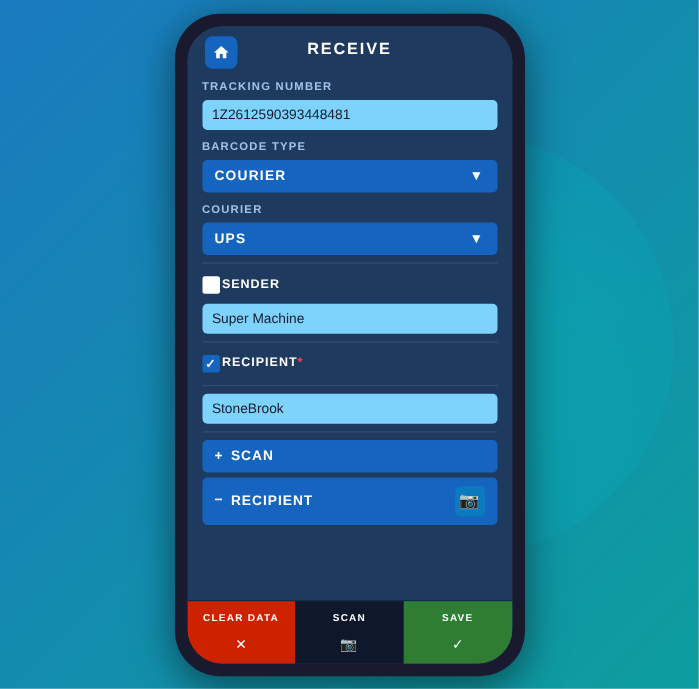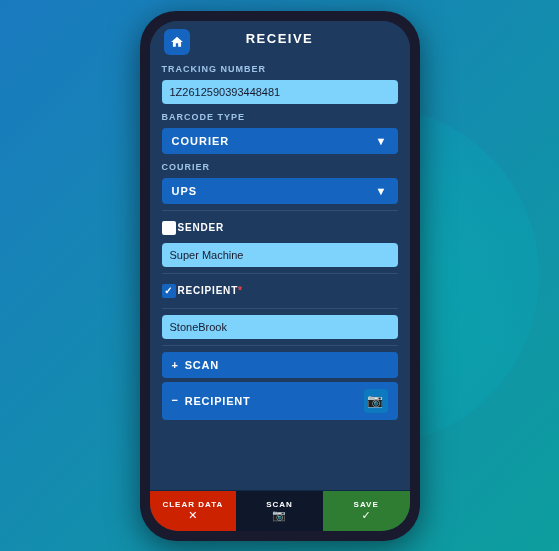--- a/index.html
+++ b/index.html
@@ -227,21 +227,21 @@
       display: flex;
       border-top: 1px solid #0d2a4a;
     }
     .footer-btn {
       flex: 1;
       padding: 9px 4px;
       display: flex;
       flex-direction: column;
       align-items: center;
       justify-content: center;
-      gap: 0;
+      gap: 10px;
       cursor: pointer;
     }
     .footer-btn.red { background: #cc2200; }
     .footer-btn.blue { background: #0f172a; }
     .footer-btn.green { background: #2e7d32; }
     .footer-btn-label {
       color: white;
       font-size: 8px;
       font-weight: bold;
       letter-spacing: 1px;

